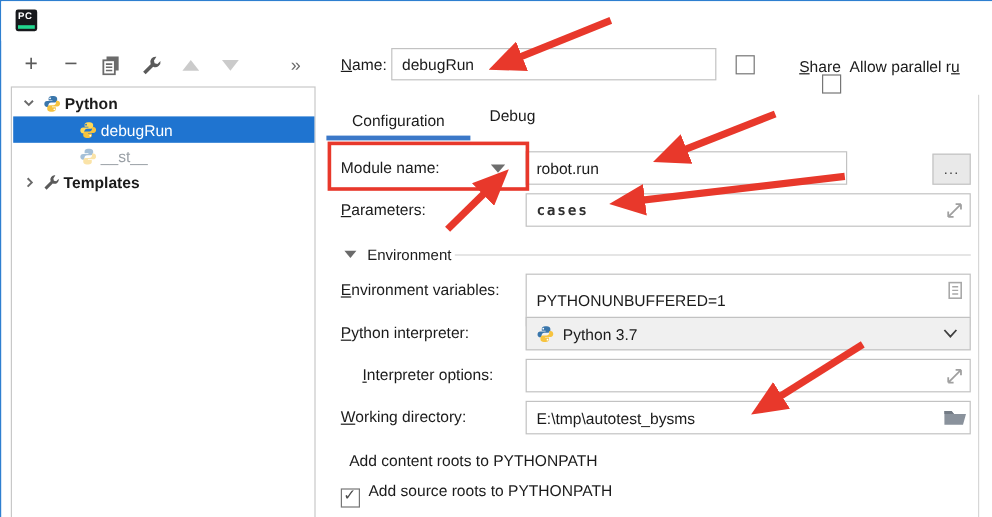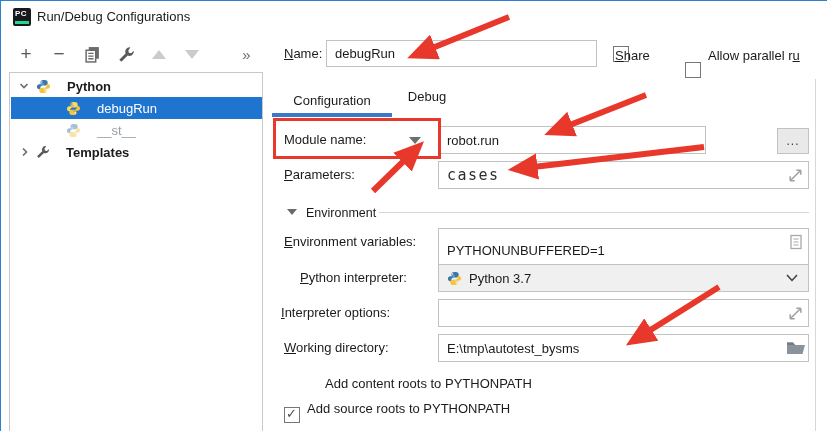--- a/index.html
+++ b/index.html
@@ -16,34 +16,34 @@
   .title{left:36px;top:8px;font-size:13px;}
   
   .tb{top:40px;height:26px;display:flex;align-items:center;justify-content:center;width:26px;cursor:default;}
   .tb.glyph{font-size:19px;color:#5b5b5b;font-weight:400;}
   .tri-up{width:0;height:0;border-left:7px solid transparent;border-right:7px solid transparent;border-bottom:9px solid #cbcbcb;}
   .tri-dn{width:0;height:0;border-left:7px solid transparent;border-right:7px solid transparent;border-top:9px solid #cbcbcb;}
   .chevrons{font-size:15px;color:#6a6a6a;letter-spacing:-1px;}
   
   .treepanel{left:8px;top:71px;width:254px;height:361px;border:1px solid #c8c8c8;background:#fff;box-sizing:border-box;}
   .trow{position:absolute;left:1px;width:251px;height:22px;display:flex;align-items:center;font-size:13px;}
-  .trow .lbl{margin-left:16px;}
+  .trow .lbl{margin-left:3px;}
   .bold{font-weight:bold;}
   .sel{background:#1f74d0;color:#fff;}
   .muted{color:#9aa0a6;}
   .chev{display:inline-block;}
   
   .flabel{font-size:13px;height:28px;line-height:28px;}
   .field{border:1px solid #c2c2c2;background:#fff;box-sizing:border-box;font-size:13px;
          display:flex;align-items:center;padding:0 8px;}
   .combo{background:#f0f0f0;}
   .graytext{color:#9aa2aa;}
   .browse{border:1px solid #c2c2c2;background:#e9e9e9;box-sizing:border-box;display:flex;align-items:center;justify-content:center;
           font-size:12px;color:#3c3c3c;letter-spacing:1px;}
-  .cases{font-family:"DejaVu Sans Mono",monospace;font-size:15px;letter-spacing:1.5px;color:#2f2f2f;}
+  .cases{font-family:"DejaVu Sans Mono",monospace;font-size:12px;letter-spacing:1.5px;color:#2f2f2f;font-weight:bold;}
   
   .tab{font-size:13px;text-align:center;}
   .tabline{background:#3b78c8;height:4px;}
   
   .cb{width:16px;height:16px;border:1.5px solid #767676;background:#fff;box-sizing:border-box;position:relative;}
   .cb.on::after{content:"\2713";position:absolute;left:1px;top:-2px;font-size:13px;color:#4c4c4c;
                 font-family:"DejaVu Sans",sans-serif;}
   .cblabel{font-size:13px;}
   
   .sec-tri{width:0;height:0;border-left:5px solid transparent;border-right:5px solid transparent;border-top:6px solid #6a6a6a;}
@@ -55,21 +55,20 @@
   .vline{width:1px;background:#d7d7d7;}
 </style>
 </head>
 <body>
 
 <div class="abs titlebar">
   <div class="abs appicon">
     <span class="pc">PC</span>
       <span class="bar"></span>
   </div>
-  <div class="abs title">Run/Debug Configurations</div>
 </div>
 
 <div class="abs tb glyph" style="left:12px;">
     <span>+</span>
   </div>
 <div class="abs tb glyph" style="left:45px;">
     <span>−</span>
   </div>
 <div class="abs tb" style="left:78px;">
   <svg width="17" height="17" viewBox="0 0 16 16">
@@ -134,21 +133,21 @@
     </svg>
     <span class="lbl">Templates</span>
   </div>
 </div>
 
 <div class="abs flabel" style="left:283px;top:39px;"><span class="mn">N</span>ame:</div>
 <div class="abs field" style="left:325px;top:39px;width:271px;height:27px;">
   <span>debugRun</span>
 </div>
 <div class="abs cb" style="left:612px;top:45px;"></div>
-<div class="abs cblabel" style="left:614px;top:47px;"><span class="mn">S</span>hare</div>
+<div class="abs cblabel" style="left:665px;top:47px;"><span class="mn">S</span>hare</div>
 <div class="abs cb" style="left:684px;top:45px;"></div>
 <div class="abs cblabel" style="left:707px;top:47px;white-space:nowrap;">Allow parallel r<span class="mn">u</span></div>
 
 <div class="abs tab" style="left:271px;top:92px;width:120px;text-align:center;">Configuration</div>
 <div class="abs tab" style="left:396px;top:88px;width:60px;">Debug</div>
 <div class="abs tabline" style="left:271px;top:112px;width:120px;"></div>
 
 <div class="abs flabel" style="left:283px;top:125px;">Module name:</div>
 <div class="abs dd-tri" style="left:408px;top:136px;"></div>
 <div class="abs field" style="left:437px;top:125px;width:268px;height:28px;">
@@ -172,53 +171,53 @@
 
 <div class="abs flabel" style="left:283px;top:227px;"><span class="mn">E</span>nvironment variables:</div>
 <div class="abs field" style="left:437px;top:227px;width:371px;height:44px;">
   <span>PYTHONUNBUFFERED=1</span>
 </div>
 <svg class="abs" style="left:787px;top:233px;" width="16" height="16" viewBox="0 0 16 16">
   <rect x="3" y="1.5" width="10" height="13" fill="none" stroke="#a8a8a8" stroke-width="1.3"></rect>
   <path d="M5.5 5h5M5.5 8h5M5.5 11h5" stroke="#a8a8a8" stroke-width="1.2"></path>
 </svg>
 
-<div class="abs flabel" style="left:299px;top:263px;"><span class="mn">P</span>ython interpreter:</div>
+<div class="abs flabel" style="left:283px;top:263px;"><span class="mn">P</span>ython interpreter:</div>
 <div class="abs field combo" style="left:437px;top:263px;width:371px;height:28px;">
   <svg width="15" height="15" viewBox="0 0 16 16" style="margin-right:7px;flex:none">
     <path fill="#3a76ab" d="M7.8 1c-1.8 0-3 .8-3 2.2V5h3.4v.6H3.4C2 5.6 1 6.7 1 8.2c0 1.5 1 2.6 2.4 2.6h1.2V9.2c0-1.3 1.1-2.4 2.4-2.4h3.4c1.1 0 2-.9 2-2V3.2C12.4 1.9 10.9 1 9.4 1z"></path>
     <circle fill="#fff" cx="6.1" cy="3.1" r=".8"></circle>
     <path fill="#f6c33f" d="M8.2 15c1.8 0 3-.8 3-2.2V11H7.8v-.6h4.8c1.4 0 2.4-1.1 2.4-2.6 0-1.5-1-2.6-2.4-2.6h-1.2v1.6c0 1.3-1.1 2.4-2.4 2.4H5.6c-1.1 0-2 .9-2 2v1.6C3.6 14.1 5.1 15 6.6 15z"></path>
     <circle fill="#fff" cx="9.9" cy="12.9" r=".8"></circle>
   </svg>
   <span>Python 3.7</span>
 </div>
 <svg class="abs" style="left:784px;top:272px;" width="14" height="10" viewBox="0 0 14 10">
   <polyline points="2,2 7,7.5 12,2" fill="none" stroke="#3f3f3f" stroke-width="1.5"></polyline>
 </svg>
 
-<div class="abs flabel" style="left:280px;top:298px;"><span class="mn">I</span>nterpreter options:</div>
+<div class="abs flabel" style="left:301px;top:298px;"><span class="mn">I</span>nterpreter options:</div>
 <div class="abs field" style="left:437px;top:298px;width:371px;height:28px;">
   <span></span>
 </div>
 <svg class="abs" style="left:786px;top:304px;" width="17" height="17" viewBox="0 0 16 16">
   <path d="M3 13L13 3M13 3H8.8M13 3v4.2M3 13h4.2M3 13V8.8" fill="none" stroke="#a0a0a0" stroke-width="1.4"></path>
 </svg>
 
 <div class="abs flabel" style="left:283px;top:333px;"><span class="mn">W</span>orking directory:</div>
 <div class="abs field" style="left:437px;top:333px;width:371px;height:28px;">
   <span>E:\tmp\autotest_bysms</span>
 </div>
 <svg class="abs" style="left:785px;top:339px;" width="20" height="16" viewBox="0 0 20 16">
   <path d="M1 2.5h6l2 2.5h10l-2.5 9H1z" fill="#8a929c"></path>
   <path d="M1 2.5h6l2 2.5H1z" fill="#737b85"></path>
 </svg>
 
 <div class="abs cb on" style="left:283px;top:374px;"></div>
-<div class="abs cblabel" style="left:324px;top:375px;text-align:right;">Add content roots to PYTHONPATH</div>
+<div class="abs cblabel" style="left:290px;top:375px;text-align:right;">Add content roots to PYTHONPATH</div>
 
 <div class="abs cblabel" style="left:306px;top:400px;">Add source roots to PYTHONPATH</div>
 
 <div class="abs vline" style="left:814px;top:78px;height:353px;"></div>
 
 <div class="abs redbox" style="left:272px;top:117px;width:168px;height:41px;"></div>
 <svg id="arrows" class="abs" style="left:0;top:0;" width="827" height="431" viewBox="0 0 827 431">
   <defs>
     <marker id="ah" markerWidth="5" markerHeight="4.4" refX="3.6" refY="2.2" orient="auto">
       <path d="M0 0L5 2.2L0 4.4z" fill="#e8382b"></path>

